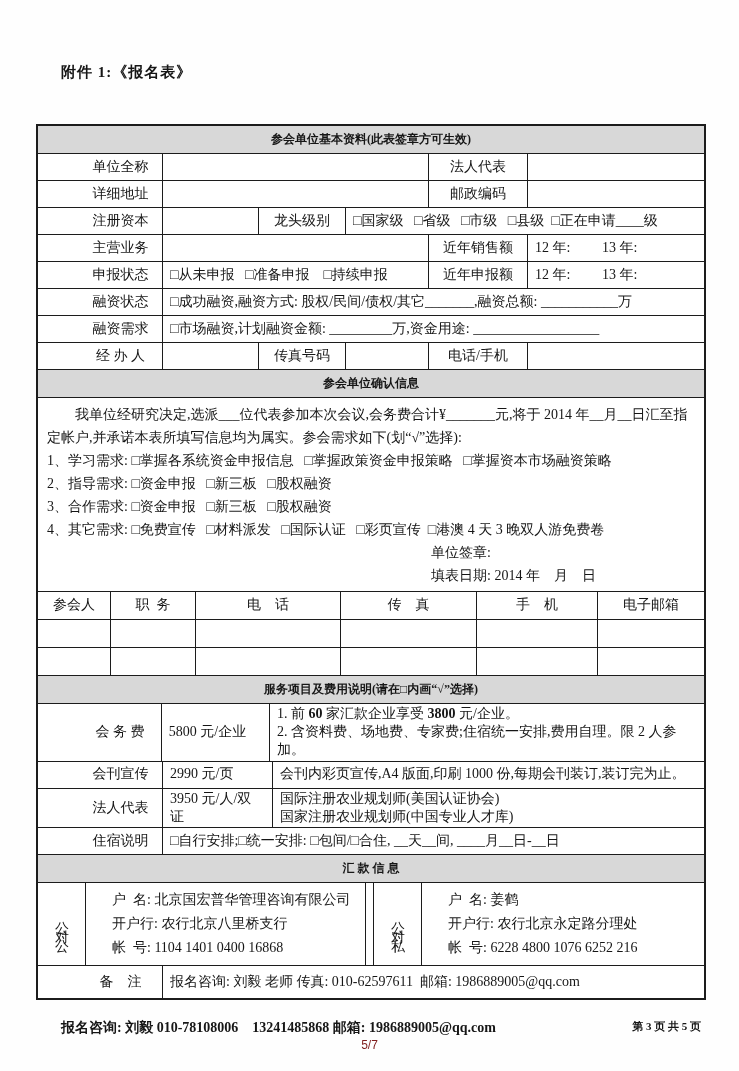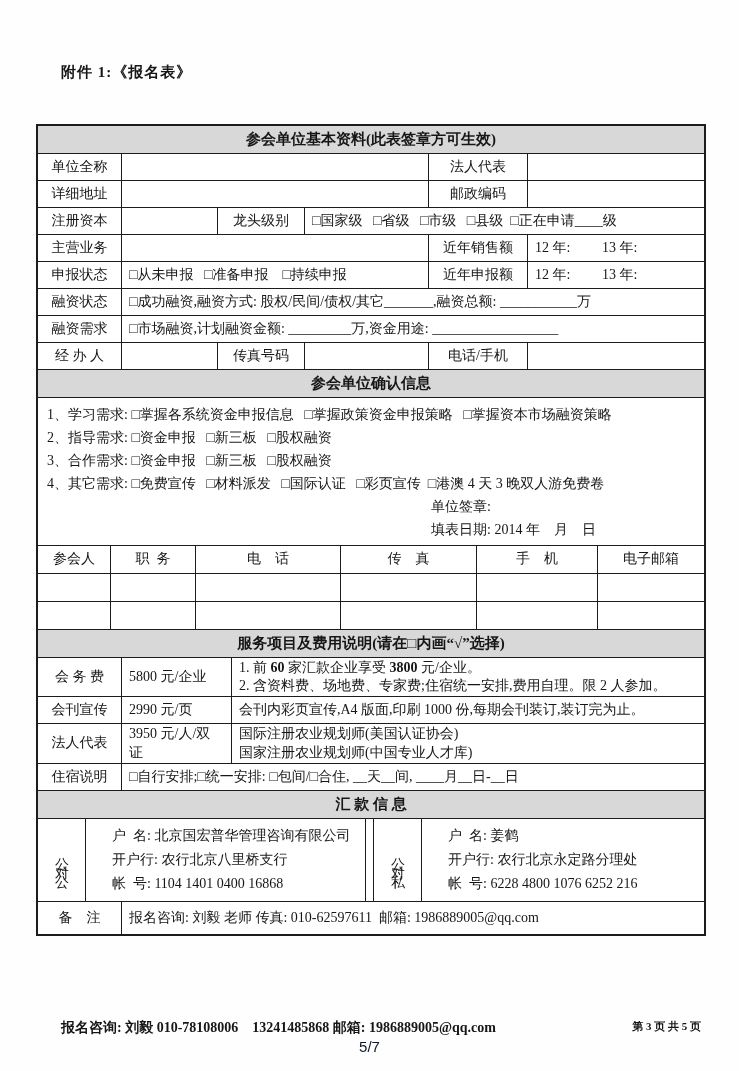--- a/index.html
+++ b/index.html
@@ -7,32 +7,32 @@
   .page {
     position:relative; width:739px; height:1071px; margin:0 auto;
     background:#fefefe; color:#161616;
     font-family:"Liberation Serif","DejaVu Serif",serif;
     font-size:14px; overflow:hidden;
   }
   .doc-title { position:absolute; left:61px; top:63px; font-size:15px; font-weight:bold; letter-spacing:1px; }
   .form { position:absolute; left:36px; top:124px; width:670px; border:2px solid #1c1c1c; background:#fff; }
   .bar {
     background:#d8d8d8; border-bottom:1px solid #1c1c1c;
-    text-align:center; font-weight:bold; font-size:15px;
+    text-align:center; font-weight:bold; font-size:12px;
     height:28px; line-height:27px; white-space:pre;
   }
   .row { display:flex; align-items:stretch; border-bottom:1px solid #1c1c1c; }
   .cell {
     border-right:1px solid #1c1c1c; padding:1px 7px;
     display:flex; align-items:center; min-height:26px;
     white-space:pre-wrap; line-height:1.3;
   }
   .cell:last-child { border-right:none; }
   .lab { justify-content:center; text-align:center; }
-  .c48{width:48px;} .c84{width:84px;} .c87{width:87px;} .c96{width:96px;}
+  .c48{width:48px;} .c84{width:84px;margin-left:41px;} .c87{width:87px;} .c96{width:96px;}
   .c99{width:99px;} .c110{width:110px;} .c176{width:176px;} .c280{width:280px;}
   .c73{width:73px;} .c85{width:85px;} .c145{width:145px;} .c136{width:136px;} .c121{width:121px;}
   .gap7{width:8px; padding:0;}
   .fx { flex:1 1 auto; }
   .confirm-body { padding:5px 9px 4px 9px; line-height:23px; }
   .confirm-body .para { text-indent:2em; white-space:pre-wrap; }
   .confirm-body .need { white-space:pre-wrap; }
   .confirm-body .sig { padding-left:384px; white-space:pre-wrap; }
   .ph-head { min-height:28px; }
   .ph-row .cell { min-height:27px; }
@@ -45,21 +45,21 @@
   }
   .pay-lines { flex-direction:column; justify-content:center; align-items:flex-start; padding:5px 10px; }
   .pay-lines > div { line-height:24px; white-space:pre-wrap;margin-left:16px; }
   .remark-row .cell { min-height:32px; }
   .last { border-bottom:none; }
   .bold { font-weight:bold; }
   .footer-left { position:absolute; left:61px; top:1019px; font-weight:bold; font-size:14px; white-space:pre; }
   .footer-right { position:absolute; right:38px; top:1019px; font-weight:bold; font-size:11px; white-space:pre; }
   .overlay-page {
     position:absolute; left:0; right:0; top:1038px; text-align:center;
-    color:#0f172a; font-size:15px; font-family:"Liberation Sans","DejaVu Sans",sans-serif;
+    color:#7f1d1d; font-size:12px; font-family:"Liberation Sans","DejaVu Sans",sans-serif;
   }
 </style>
 </head>
 <body>
 
 <div class="page">
 
   <div class="doc-title">附件 1:《报名表》</div>
 
   <div class="form">
@@ -117,20 +117,21 @@
       <div class="cell lab c87">传真号码</div>
       <div class="cell fx"></div>
       <div class="cell lab c99">电话/手机</div>
       <div class="cell c176"></div>
     </div>
 
     <div class="bar">参会单位确认信息</div>
 
     <div class="row">
       <div class="cell fx stack confirm-body">
+        <div class="para">我单位经研究决定,选派___位代表参加本次会议,会务费合计¥_______元,将于 2014 年__月__日汇至指定帐户,并承诺本表所填写信息均为属实。参会需求如下(划“√”选择):</div>
         <div class="need">1、学习需求: □掌握各系统资金申报信息   □掌握政策资金申报策略   □掌握资本市场融资策略</div>
         <div class="need">2、指导需求: □资金申报   □新三板   □股权融资</div>
         <div class="need">3、合作需求: □资金申报   □新三板   □股权融资</div>
         <div class="need">4、其它需求: □免费宣传   □材料派发   □国际认证   □彩页宣传  □港澳 4 天 3 晚双人游免费卷</div>
         <div class="sig">单位签章:</div>
         <div class="sig">填表日期: 2014 年    月    日</div>
       </div>
     </div>
 
     <div class="row ph-head">

